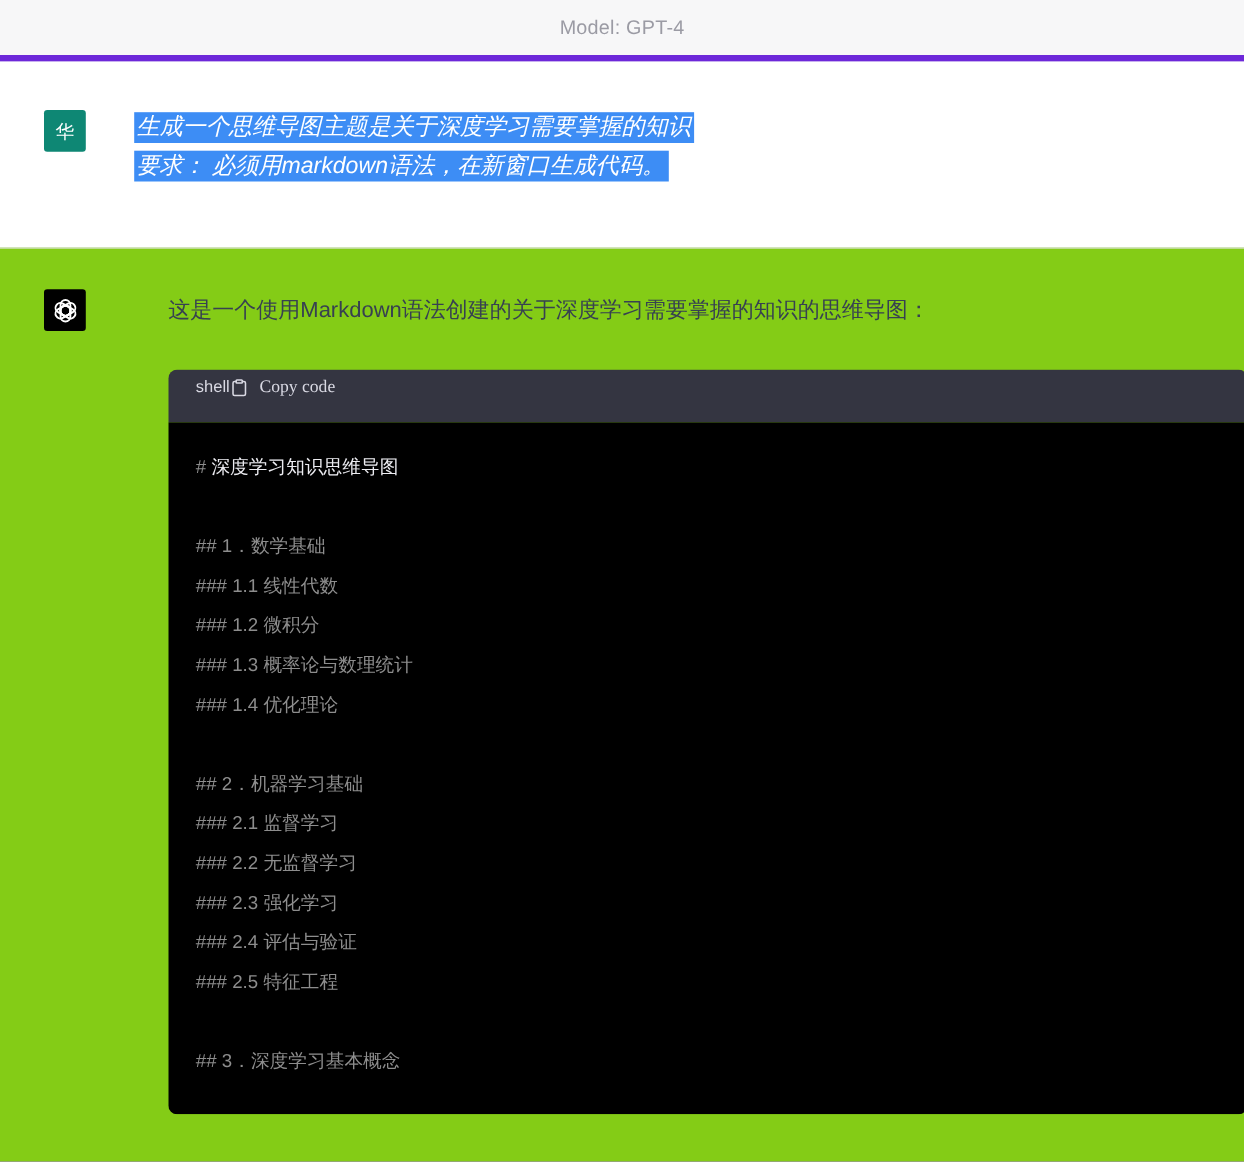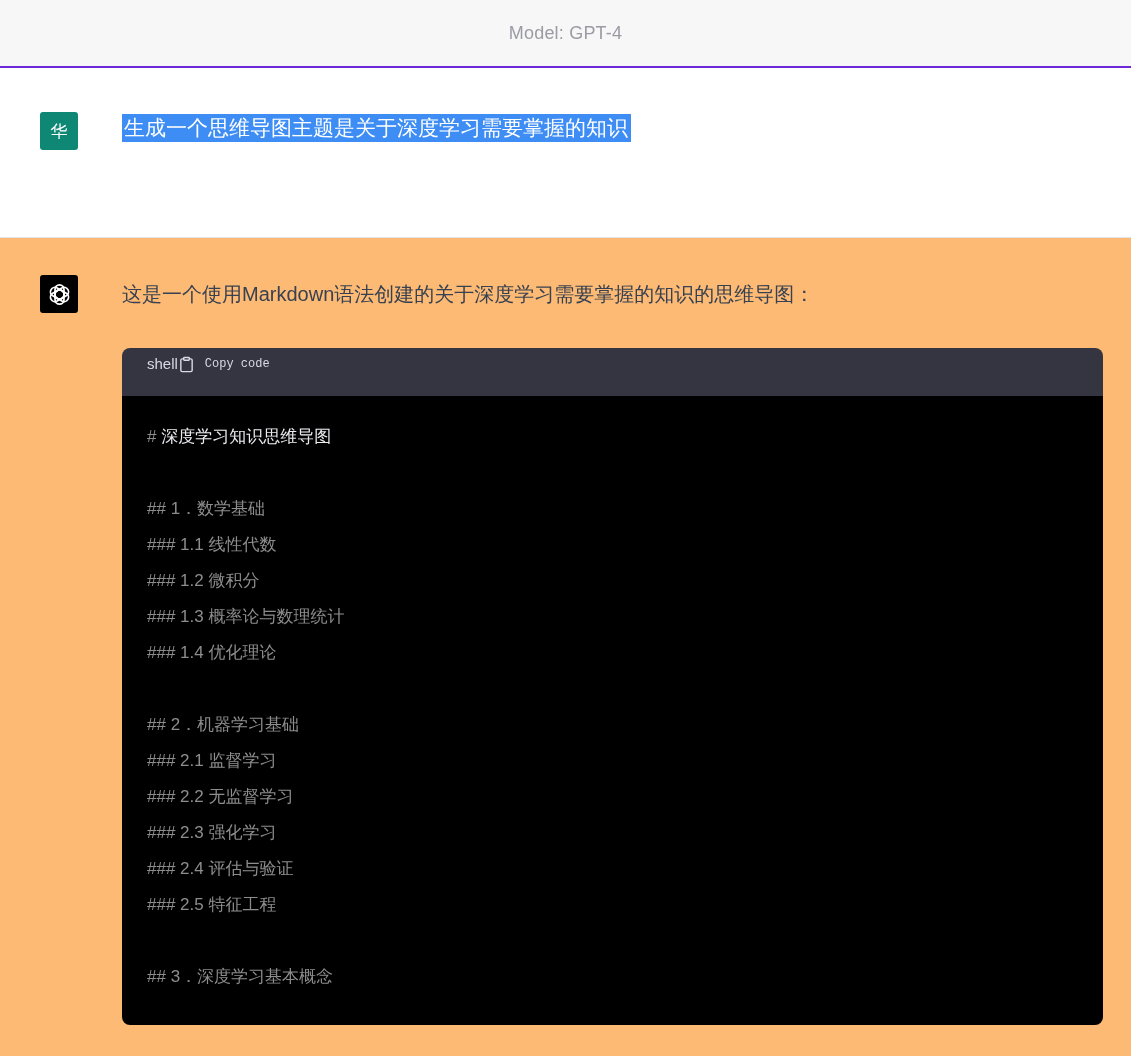--- a/index.html
+++ b/index.html
@@ -6,45 +6,46 @@
   html, body { margin: 0; padding: 0; }
   body {
     width: 1131px; height: 1056px; overflow: hidden;
     background: #ffffff;
     font-family: "Liberation Sans", "DejaVu Sans", sans-serif;
     color: #374151;
   }
 
   
   .topbar {
-    height: 68px;
+    height: 56px;
     background: #f7f7f8;
-    border-bottom: 2px solid #6d28d9;
+    border-bottom: 6px solid #6d28d9;
     display: flex; align-items: center; justify-content: center;
   }
   .topbar .model-label {
     color: #9b9ba4; font-size: 18px; letter-spacing: 0.2px;
   }
 
   
   .row {
     display: flex;
     padding: 0 30px 0 40px;
   }
   .user-row {
     background: #ffffff;
     height: 169px;
     padding-top: 44px;
   }
   .assistant-row {
-    background: #fdba74;
+    background: #84cc16;
     border-top: 1px solid #e3e3e8;
     height: 831px;
     padding-top: 37px;
     overflow: hidden;
+    gap: 31px;
   }
 
   .avatar {
     width: 38px; height: 38px; flex: none;
     border-radius: 3px;
     margin-right: 44px;
     display: flex; align-items: center; justify-content: center;
   }
   .user-avatar { background: #0e8774; color: #fff; font-size: 17px; }
   .bot-avatar  { background: #000000; }
@@ -54,20 +55,21 @@
 
   
   .user-msg {
     font-size: 21px; line-height: 35px; color: #374151;
     margin-top: -2px;
   }
   .sel {
     background: #3d8df5;
     color: #ffffff;
     padding: 2px 3px 3px 2px;
+    font-style: italic;
   }
 
   
   .bot-msg { padding-top: 5px; font-size: 20px; line-height: 28px; color: #374151; }
   .bot-msg p { margin: 0 0 40px 0; }
 
   
   .codeblock {
     width: 981px;
     border-radius: 8px;
@@ -78,22 +80,22 @@
     background: #343541;
     display: flex; align-items: center; justify-content: flex-start;
     padding: 0 24px 16px 25px;
   }
   .code-lang {
     color: #d9d9e3; font-size: 15px;
   }
   .copy-btn {
     background: none; border: none; cursor: pointer;
     display: flex; align-items: center; gap: 10px;
-    color: #d9d9e3; font-size: 12px;
-    font-family: Liberation Mono, monospace;
+    color: #d9d9e3; font-size: 16px;
+    font-family: Liberation Serif, serif;
     padding: 0;
   }
   .copy-btn svg { width: 17px; height: 19px; display: block; }
 
   .code-body {
     background: #000000;
     padding: 23px 26px 30px 25px;
     margin: 0;
   }
   .ln {
@@ -113,20 +115,21 @@
 <div class="topbar">
   <span class="model-label">Model: GPT-4</span>
 </div>
 
 <div class="row user-row">
   <div class="avatar user-avatar">
     <span>华</span>
   </div>
   <div class="msg user-msg">
     <span class="sel">生成一个思维导图主题是关于深度学习需要掌握的知识</span><br>
+    <span class="sel">要求： 必须用markdown语法，在新窗口生成代码。</span>
   </div>
 </div>
 
 <div class="row assistant-row">
   <div class="avatar bot-avatar">
     <span>
       <svg viewBox="0 0 40 40" aria-hidden="true">
         <g fill="none" stroke="#ffffff" stroke-width="2.6">
           <g transform="rotate(0 20 20)">
               <rect x="13.4" y="5.6" width="13.2" height="21.4" rx="6.6"></rect>

